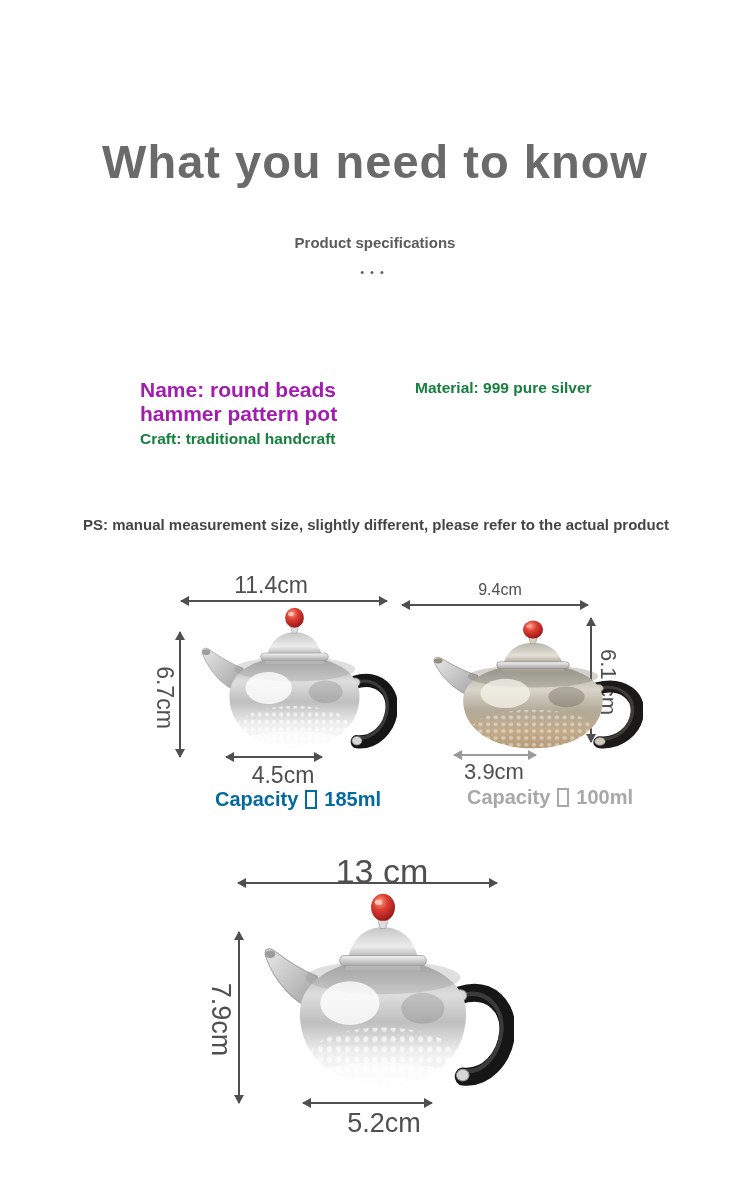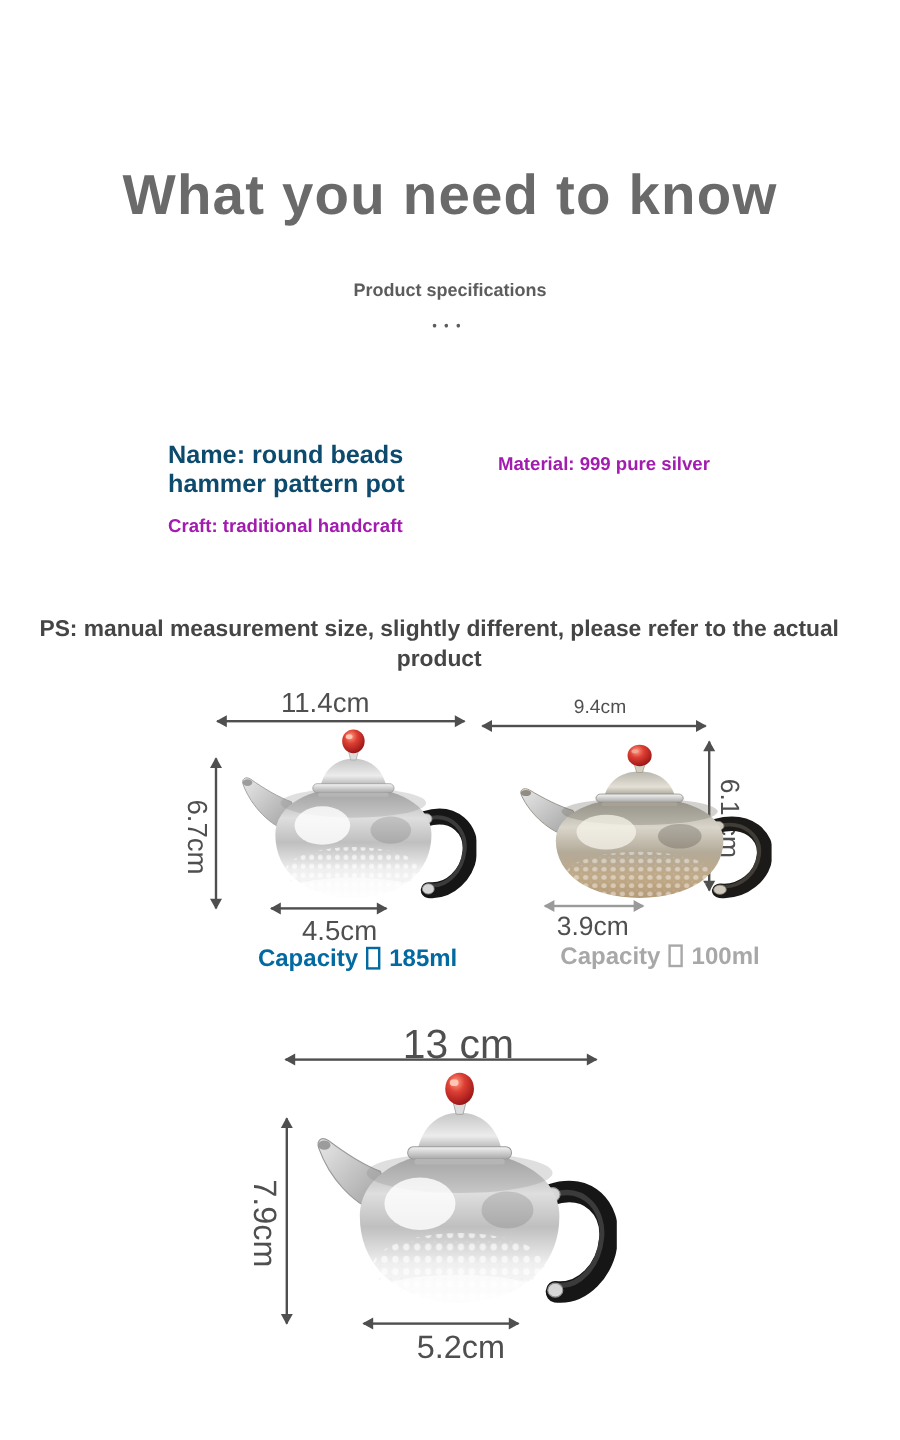--- a/index.html
+++ b/index.html
@@ -6,28 +6,28 @@
   body{font-family:"Liberation Sans","DejaVu Sans",sans-serif;}
   .stage{position:relative;width:750px;height:1200px;background:#ffffff;overflow:hidden;margin:0 auto;}
 
   .page-title{position:absolute;left:0;top:134px;width:750px;text-align:center;
     font-size:47px;font-weight:700;color:#6a6a6a;letter-spacing:1px;}
   .subtitle{position:absolute;left:0;top:234px;width:750px;text-align:center;
     font-size:15px;font-weight:700;color:#5c5c5c;}
   .dots{position:absolute;left:0;top:266px;width:750px;text-align:center;
     font-size:11px;color:#5c5c5c;letter-spacing:6px;}
 
-  .spec{position:absolute;font-weight:700;color:#a21caf;}
-  .spec-name{left:140px;top:368px;width:212px;font-size:21px;line-height:24px;color:#0c4a6e;}
+  .spec{position:absolute;font-weight:700;color:#15803d;}
+  .spec-name{left:140px;top:378px;width:212px;font-size:21px;line-height:24px;color:#a21caf;}
   .spec-material{left:415px;top:379px;font-size:15.5px;}
   .spec-craft{left:140px;top:430px;font-size:15.5px;}
   .spec-packaging{left:415px;top:429px;font-size:15.5px;}
 
-  .ps-note{position:absolute;left:16px;top:512px;width:700px;text-align:center;
-    font-size:19px;line-height:25px;font-weight:700;color:#454545;}
+  .ps-note{position:absolute;left:26px;top:512px;width:700px;text-align:center;
+    font-size:15px;line-height:25px;font-weight:700;color:#454545;}
 
   .dim{position:absolute;color:#4f4f4f;text-align:center;}
   .dim-v{transform:rotate(90deg);}
 
   .arrow{--ac:#4f4f4f;position:absolute;}
   .arrow.light{--ac:#9a9a9a;}
   .h-arrow{border-top:2px solid var(--ac);}
   .h-arrow::before{content:"";position:absolute;left:-1px;top:-6px;width:0;height:0;
     border-style:solid;border-width:5px 9px 5px 0;border-color:transparent var(--ac) transparent transparent;}
   .h-arrow::after{content:"";position:absolute;right:-1px;top:-6px;width:0;height:0;

